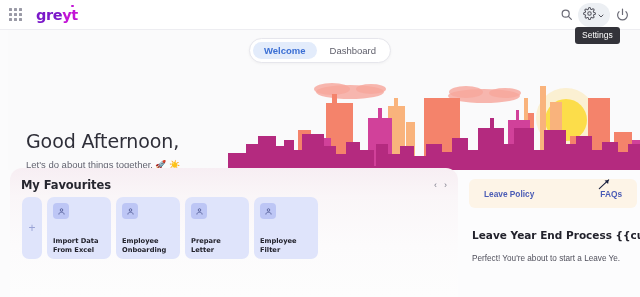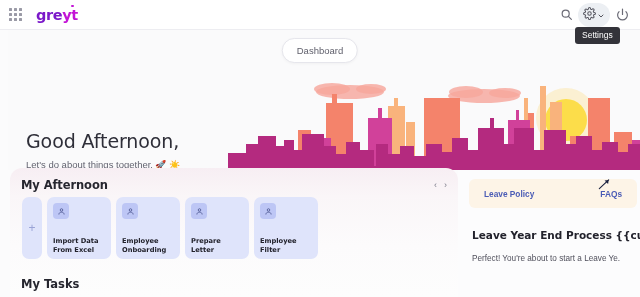--- a/index.html
+++ b/index.html
@@ -282,25 +282,26 @@
       <h1>Good Afternoon,</h1>
       <p>
         <span>Let's do about things together.</span>
         <span class="emoji">🚀</span>
         <span class="emoji">☀️</span>
       </p>
     </div>
   </div>
 
   <div class="tabs">
+    <div class="tab active">Welcome</div>
     <div class="tab">Dashboard</div>
   </div>
 
   <div class="fav-panel">
-    <div class="fav-title">My Afternoon</div>
+    <div class="fav-title">My Favourites</div>
     <div class="fav-nav">
       <span>‹</span>
       <span>›</span>
     </div>
 
     <div class="fav-row">
       <div class="add-card">+</div>
 
       <div class="fav-card">
         <div class="ic">
@@ -339,21 +340,20 @@
           <svg width="9" height="9" viewBox="0 0 24 24" fill="none" stroke="#4d5690" stroke-width="2.2">
               <circle cx="12" cy="8" r="3.4"></circle>
               <path d="M5 20c0-4 3.2-6.2 7-6.2s7 2.2 7 6.2"></path>
             </svg>
         </div>
         <div class="lbl">Employee Filter</div>
       </div>
     </div>
   </div>
 
-  <div class="tasks-title">My Tasks</div>
 
   <div class="right-panel">
     <div class="leave-card">
       <div class="lp">Leave Policy</div>
       <div class="faq">FAQs</div>
     </div>
     <svg class="cursor-arrow" width="14" height="14" viewBox="0 0 24 24">
       <path d="M4 20 L20 5" stroke="#1c2340" stroke-width="2" stroke-linecap="round"></path>
       <path d="M20 5 L13 6 L19 12 Z" fill="#1c2340"></path>
     </svg>

